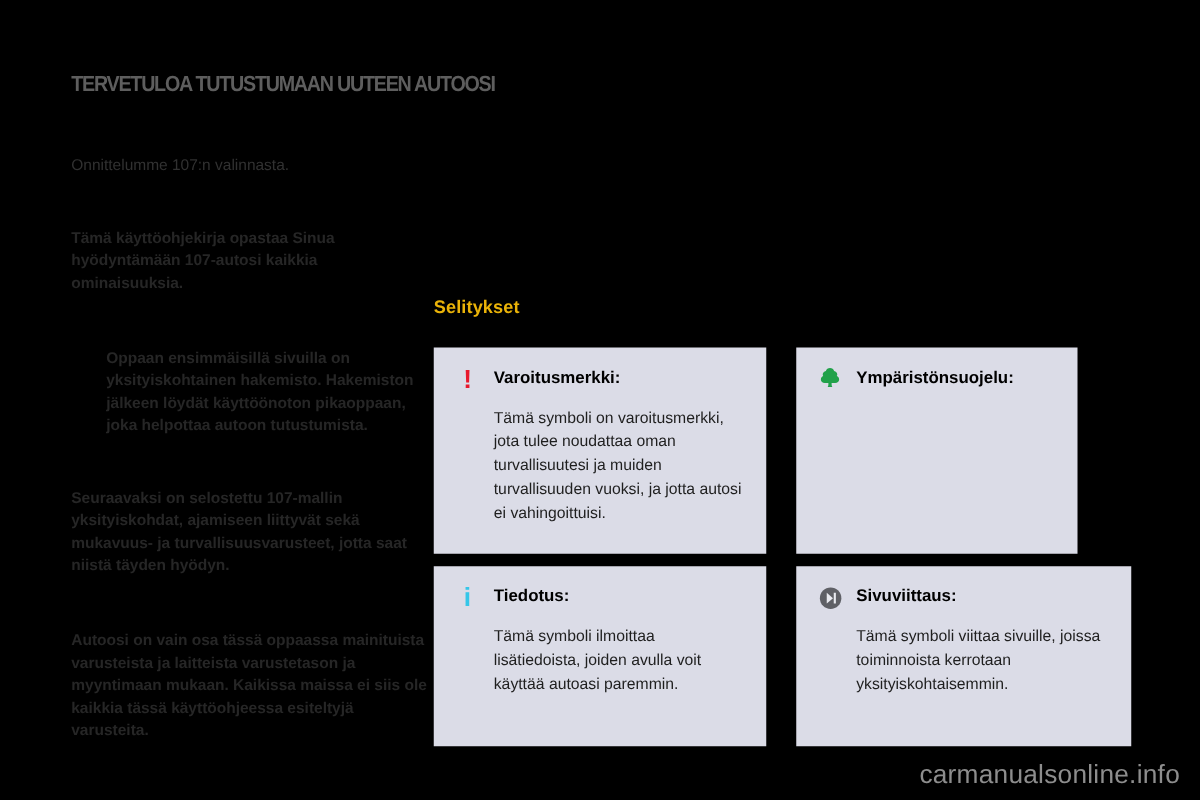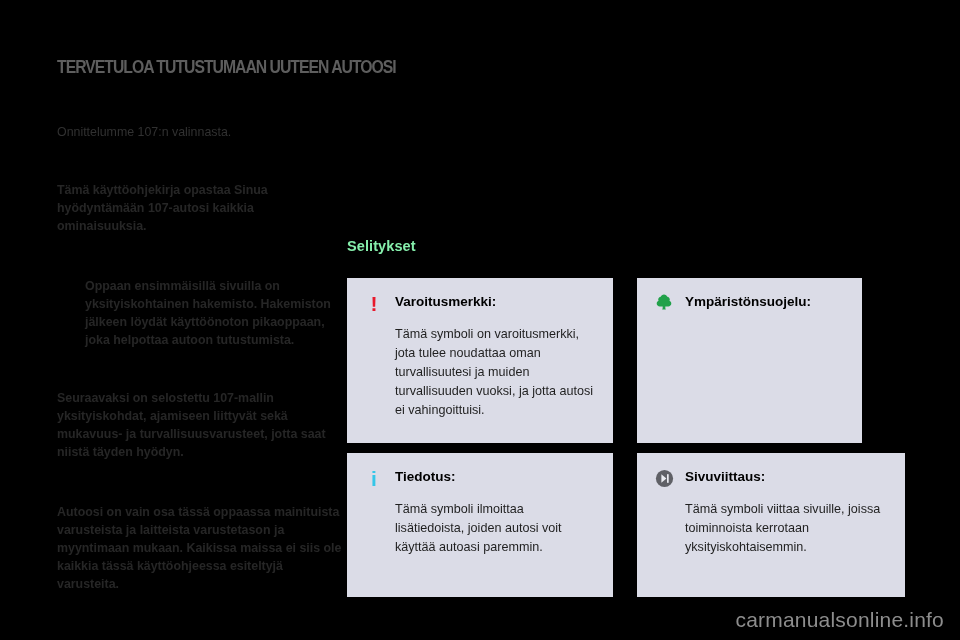--- a/index.html
+++ b/index.html
@@ -51,21 +51,21 @@
   .left-para.p3 { margin-top: 40px; }
   .left-para.p4 { margin-top: 42px; }
 
   
   .explain-heading {
     position: absolute;
     left: 347px;
     top: 238px;
     font-size: 14.5px;
     font-weight: bold;
-    color: #86efac;
+    color: #eab308;
     letter-spacing: 0.1px;
   }
 
   .panel {
     position: absolute;
     background: #dbdce7;
     box-sizing: border-box;
     padding: 14px 18px 14px 16px;
   }
   .panel.p-warning     { left: 347px; top: 278px; width: 266px; height: 165px; }
@@ -164,21 +164,21 @@
   </div>
 </div>
 
 <div class="panel p-info">
   <div class="panel-head">
     <span class="panel-icon">
       <span class="icon-i">i</span>
     </span>
     <span class="panel-title">Tiedotus:</span>
   </div>
-  <div class="panel-body">Tämä symboli ilmoittaa lisätiedoista, joiden autosi voit käyttää autoasi paremmin.</div>
+  <div class="panel-body">Tämä symboli ilmoittaa lisätiedoista, joiden avulla voit käyttää autoasi paremmin.</div>
 </div>
 
 <div class="panel p-pageref">
   <div class="panel-head">
     <span class="panel-icon">
       <svg width="19" height="19" viewBox="0 0 19 19" aria-hidden="true">
         <circle cx="9.5" cy="9.5" r="8.6" fill="#5f6066"></circle>
         <path d="M6.4 5.2 L11.4 9.5 L6.4 13.8 Z" fill="#e9eaf0"></path>
         <rect x="12.0" y="5.2" width="1.7" height="8.6" fill="#e9eaf0"></rect>
       </svg>

